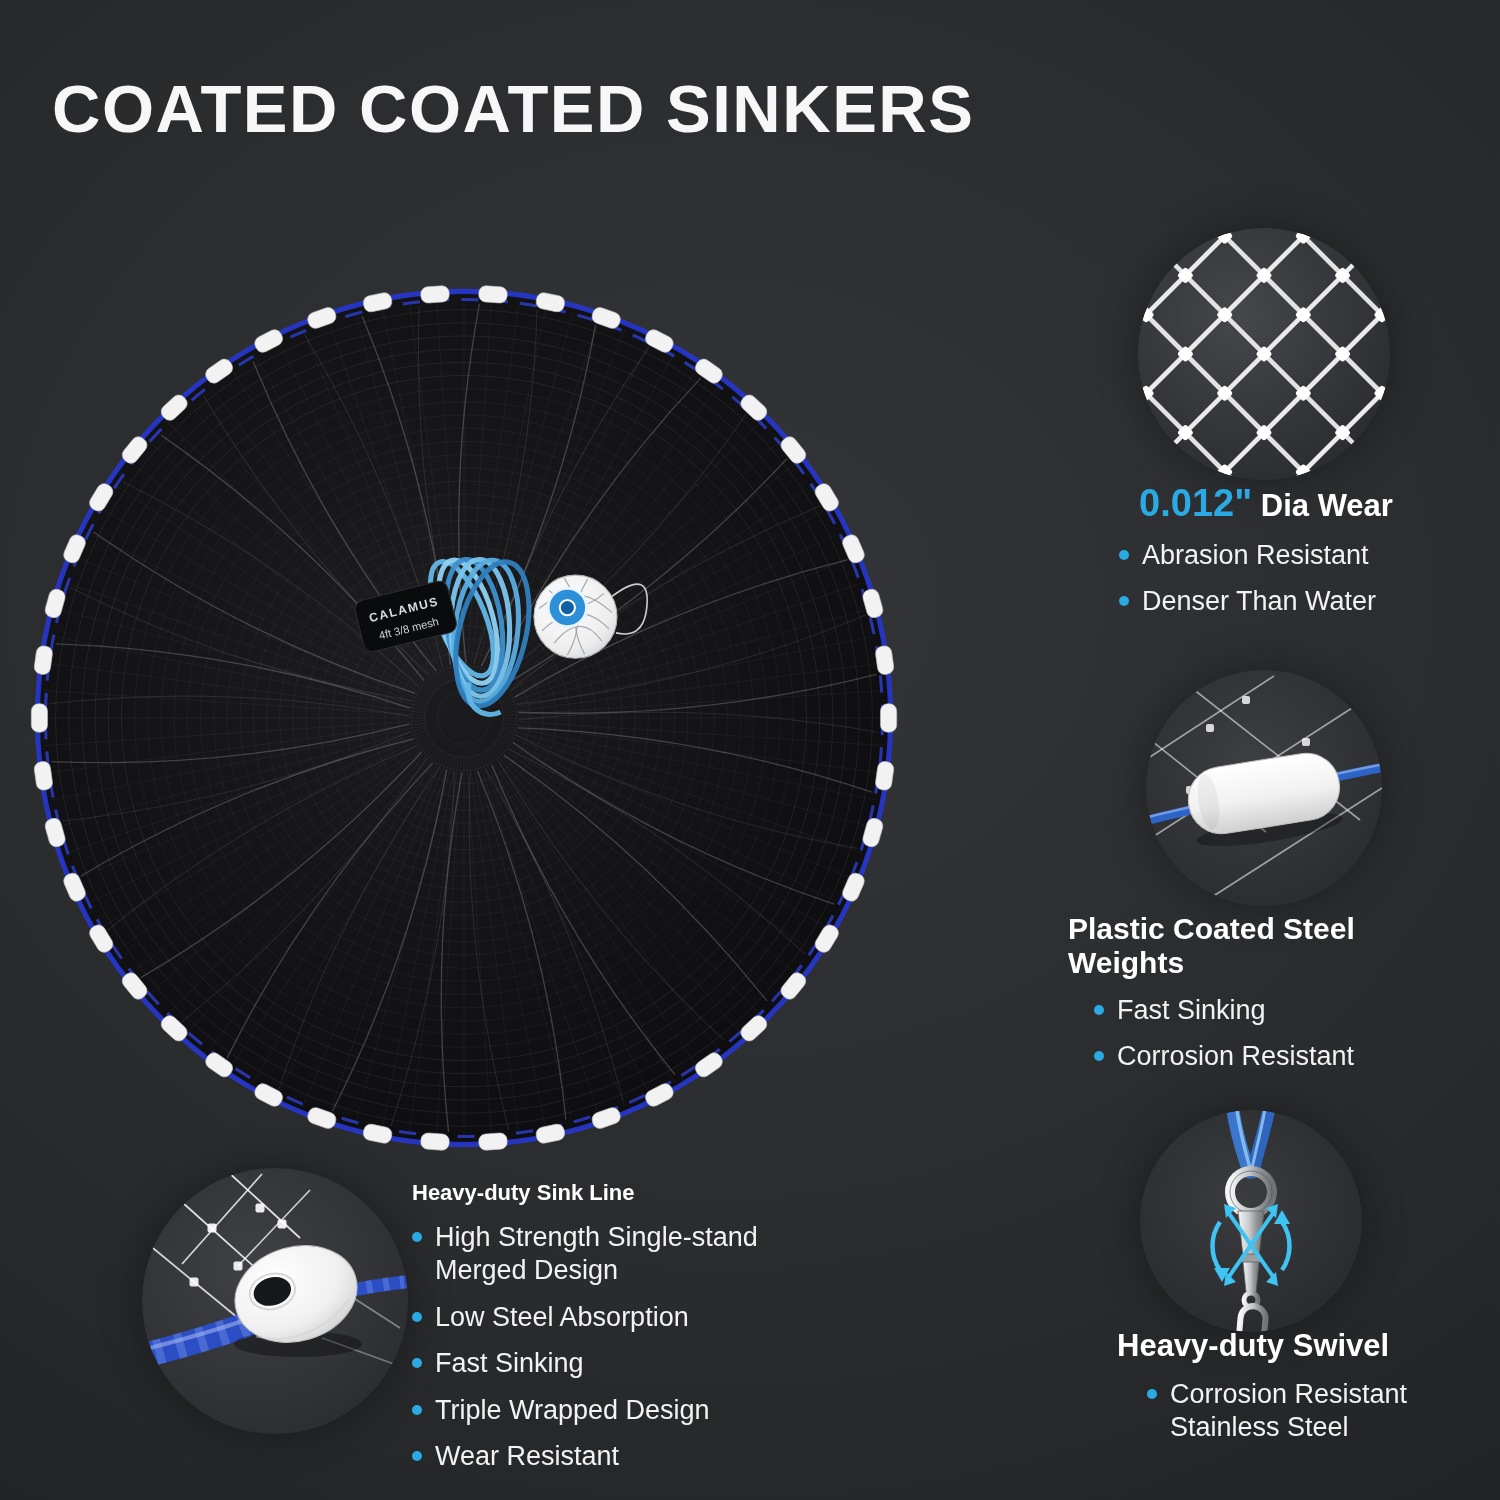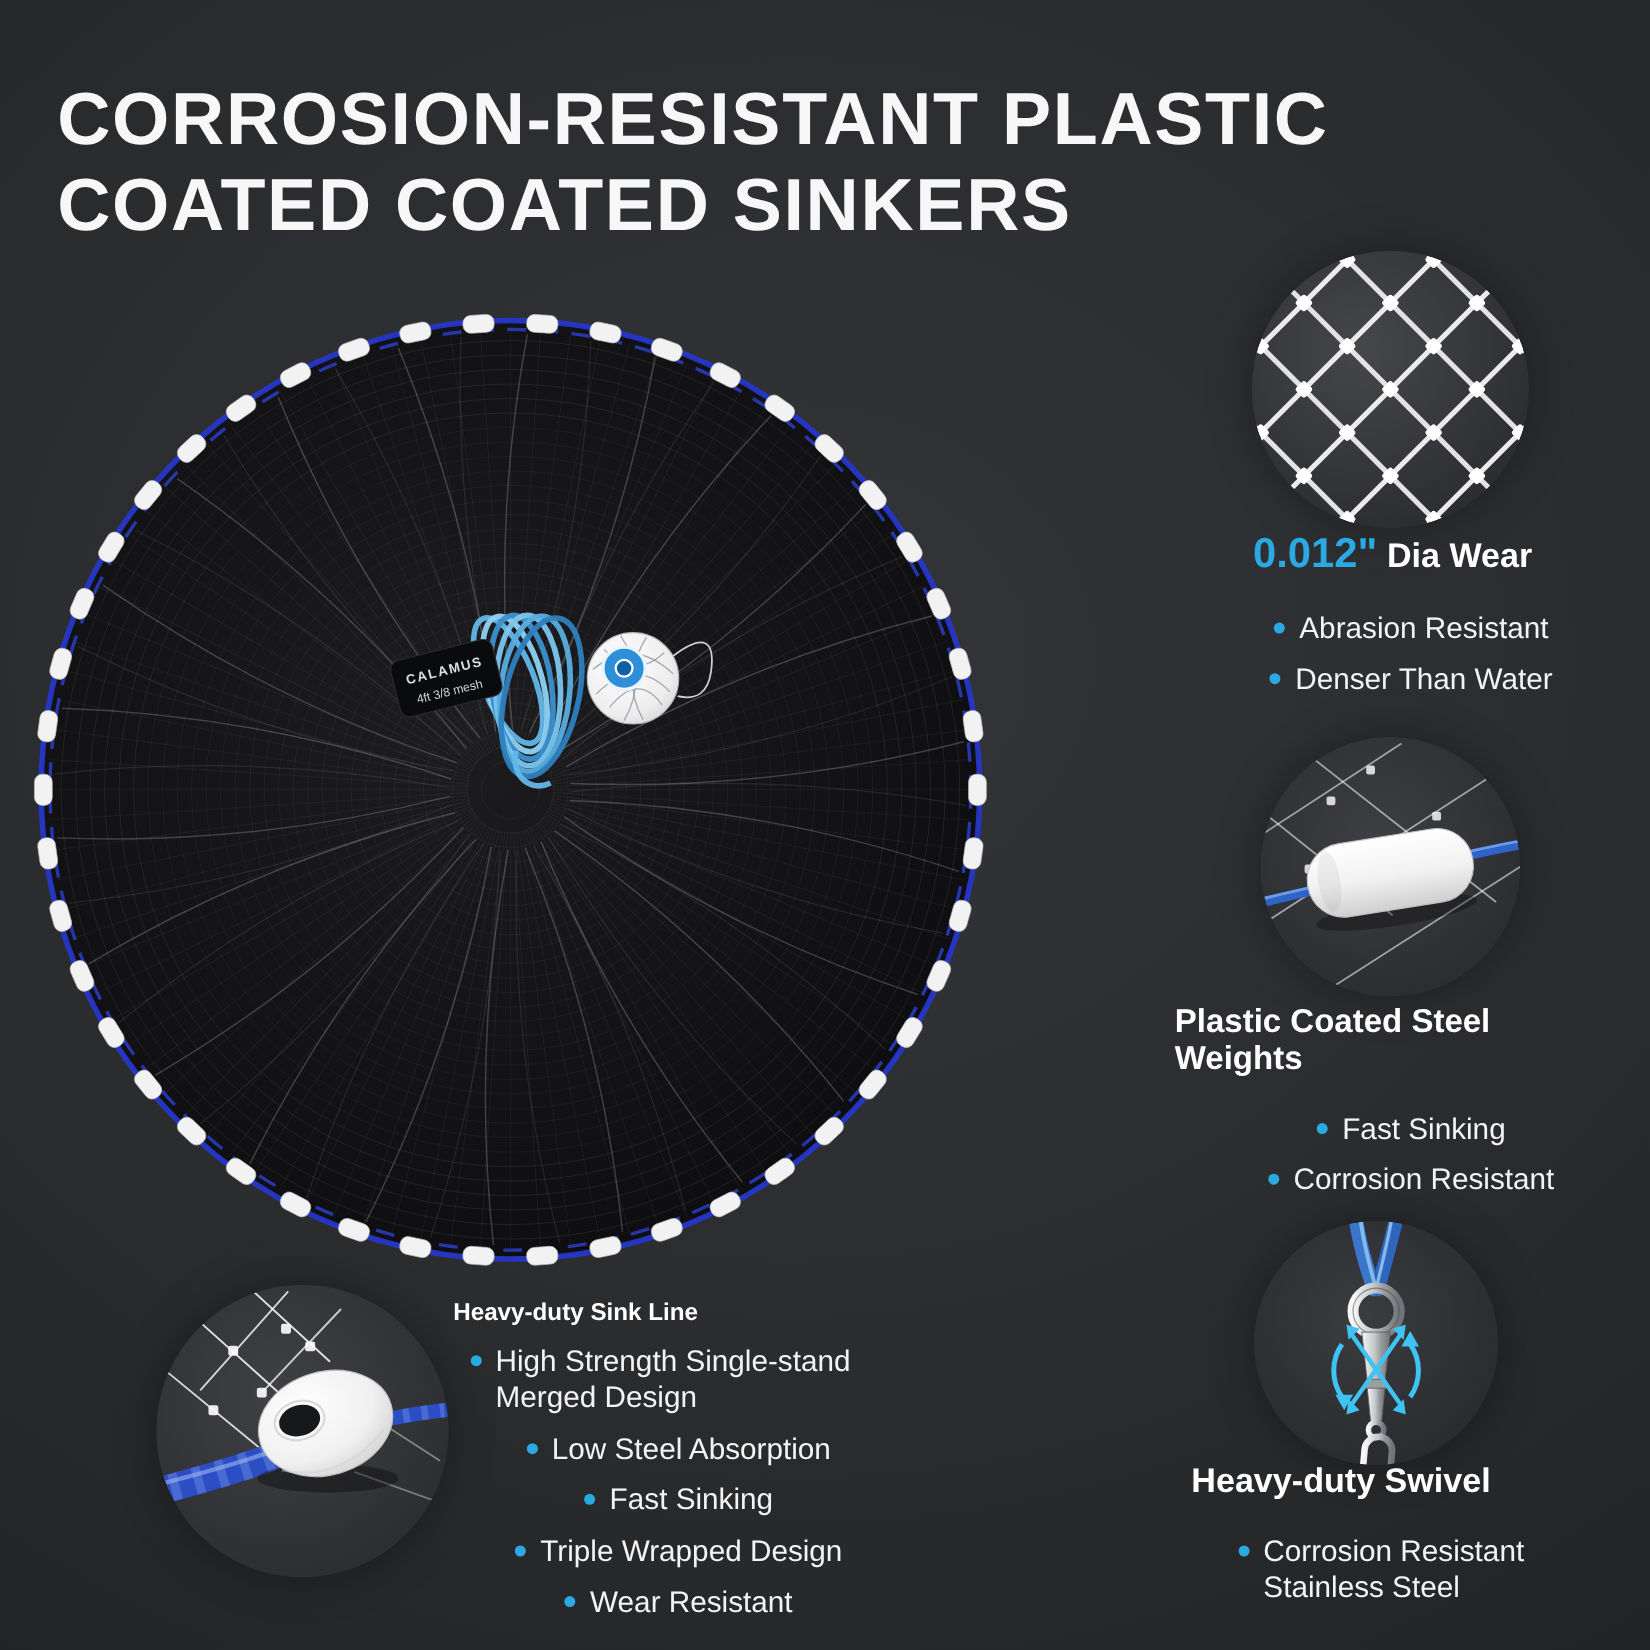--- a/index.html
+++ b/index.html
@@ -26,46 +26,45 @@
   .net-wrap{position:absolute;left:8px;top:262px;width:912px;height:912px;}
   .net-wrap svg{display:block;width:100%;height:100%;}
 
   .callout-text{position:absolute;color:#f3f3f3;}
   .heading{font-weight:bold;color:#ffffff;}
   .center{text-align:left;}
 
   .value-line{font-size:31px;font-weight:bold;color:#ffffff;text-align:center;}
   .value-line .value{font-size:38px;color:var(--accent);}
 
-  ul.bullets{list-style:none;margin:30px 0 0 0;padding:0;display:flex;flex-direction:column;gap:13px;align-items:center;}
+  ul.bullets{list-style:none;margin:14px 0 0 0;padding:0;display:flex;flex-direction:column;gap:13px;}
   ul.bullets li{display:flex;align-items:flex-start;gap:13px;font-size:27px;line-height:1.24;color:#f3f3f3;}
   ul.bullets .dot{flex:0 0 auto;width:10px;height:10px;border-radius:50%;background:var(--accent);margin-top:11px;}
 
   .c-mono-text{left:1085px;top:482px;width:362px;}
   .c-mono-text ul{padding-left:34px;}
   .c-weights-text{left:1068px;top:912px;width:404px;}
   .c-weights-text .heading{font-size:30px;}
   .c-weights-text ul{padding-left:26px;}
-  .c-swivel-text{left:1083px;top:1328px;width:350px;}
+  .c-swivel-text{left:1117px;top:1328px;width:350px;}
   .c-swivel-text .heading{font-size:31px;}
   .c-swivel-text ul{padding-left:30px;}
   .c-swivel-text li span.txt{max-width:272px;}
   .c-sink-text{left:412px;top:1180px;width:410px;}
   .c-sink-text .heading{font-size:22px;}
   .c-sink-text ul{margin-top:15px;}
   .c-sink-text li{font-size:28px;}
   .c-sink-text li span.txt{max-width:356px;}
 </style>
 </head>
 <body style="--accent: #2aa9e2;">
 
 <div class="bg"></div>
 
 <div class="page-title">
-  <div>CORROSION-RESISTANT PLASTIC</div>
   <div>COATED COATED SINKERS</div>
 </div>
 
 <div class="net-wrap">
   <svg id="net-svg" viewBox="0 0 900 900">
       <defs>
         <radialGradient id="gNet" cx="0.44" cy="0.42" r="0.64">
           <stop offset="0" stop-color="#1d1d20"></stop>
           <stop offset="0.55" stop-color="#141416"></stop>
           <stop offset="1" stop-color="#0d0d0f"></stop>

